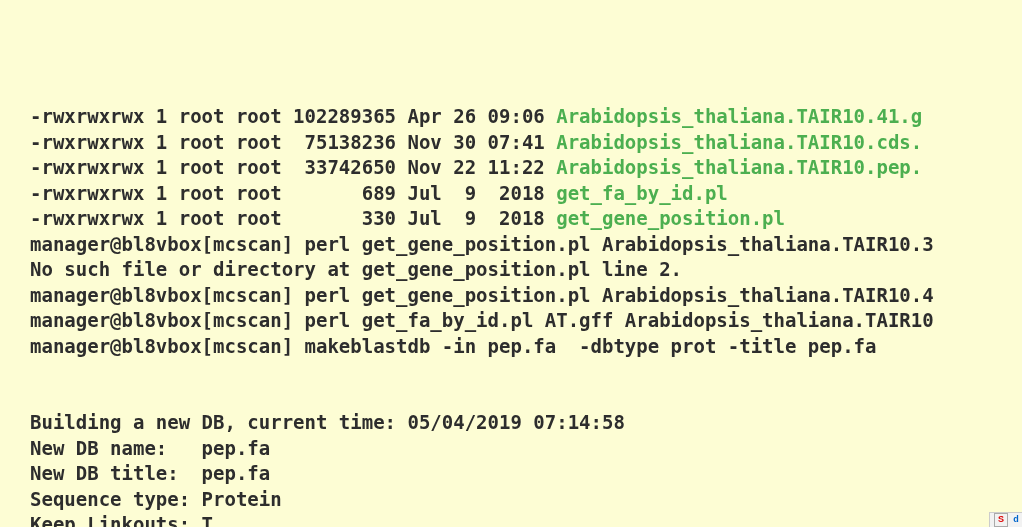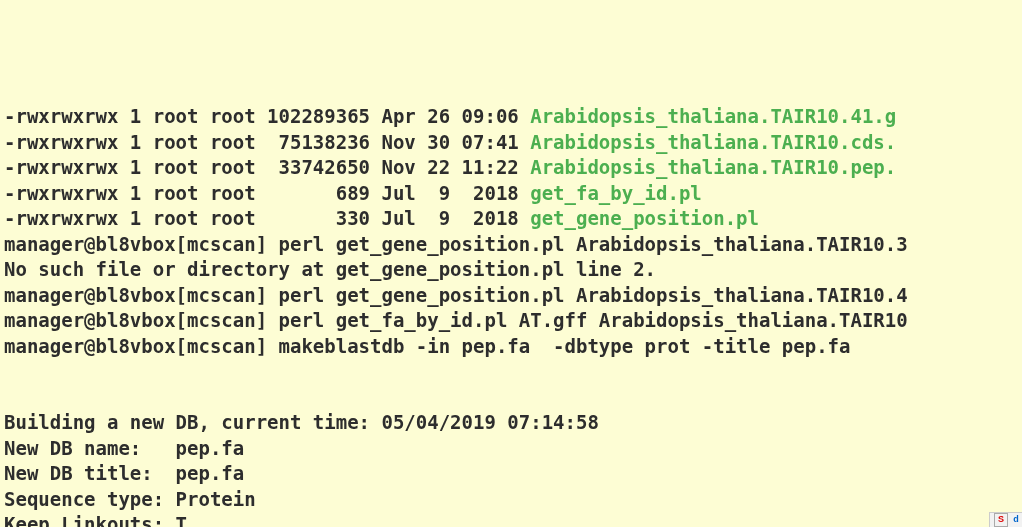--- a/index.html
+++ b/index.html
@@ -19,20 +19,21 @@
     white-space: pre;
     padding: 2px 0 0 4px;
     box-sizing: border-box;
     position: relative;
   }
   .fname {
     color: #4caf50;
   }
   .row {
     height: 25.5px;
+    margin-left: 26px;
   }
   .statusbar {
     position: absolute;
     right: 0;
     bottom: 0;
     height: 14px;
     display: flex;
     align-items: center;
     gap: 2px;
     background: #f2f2f2;

